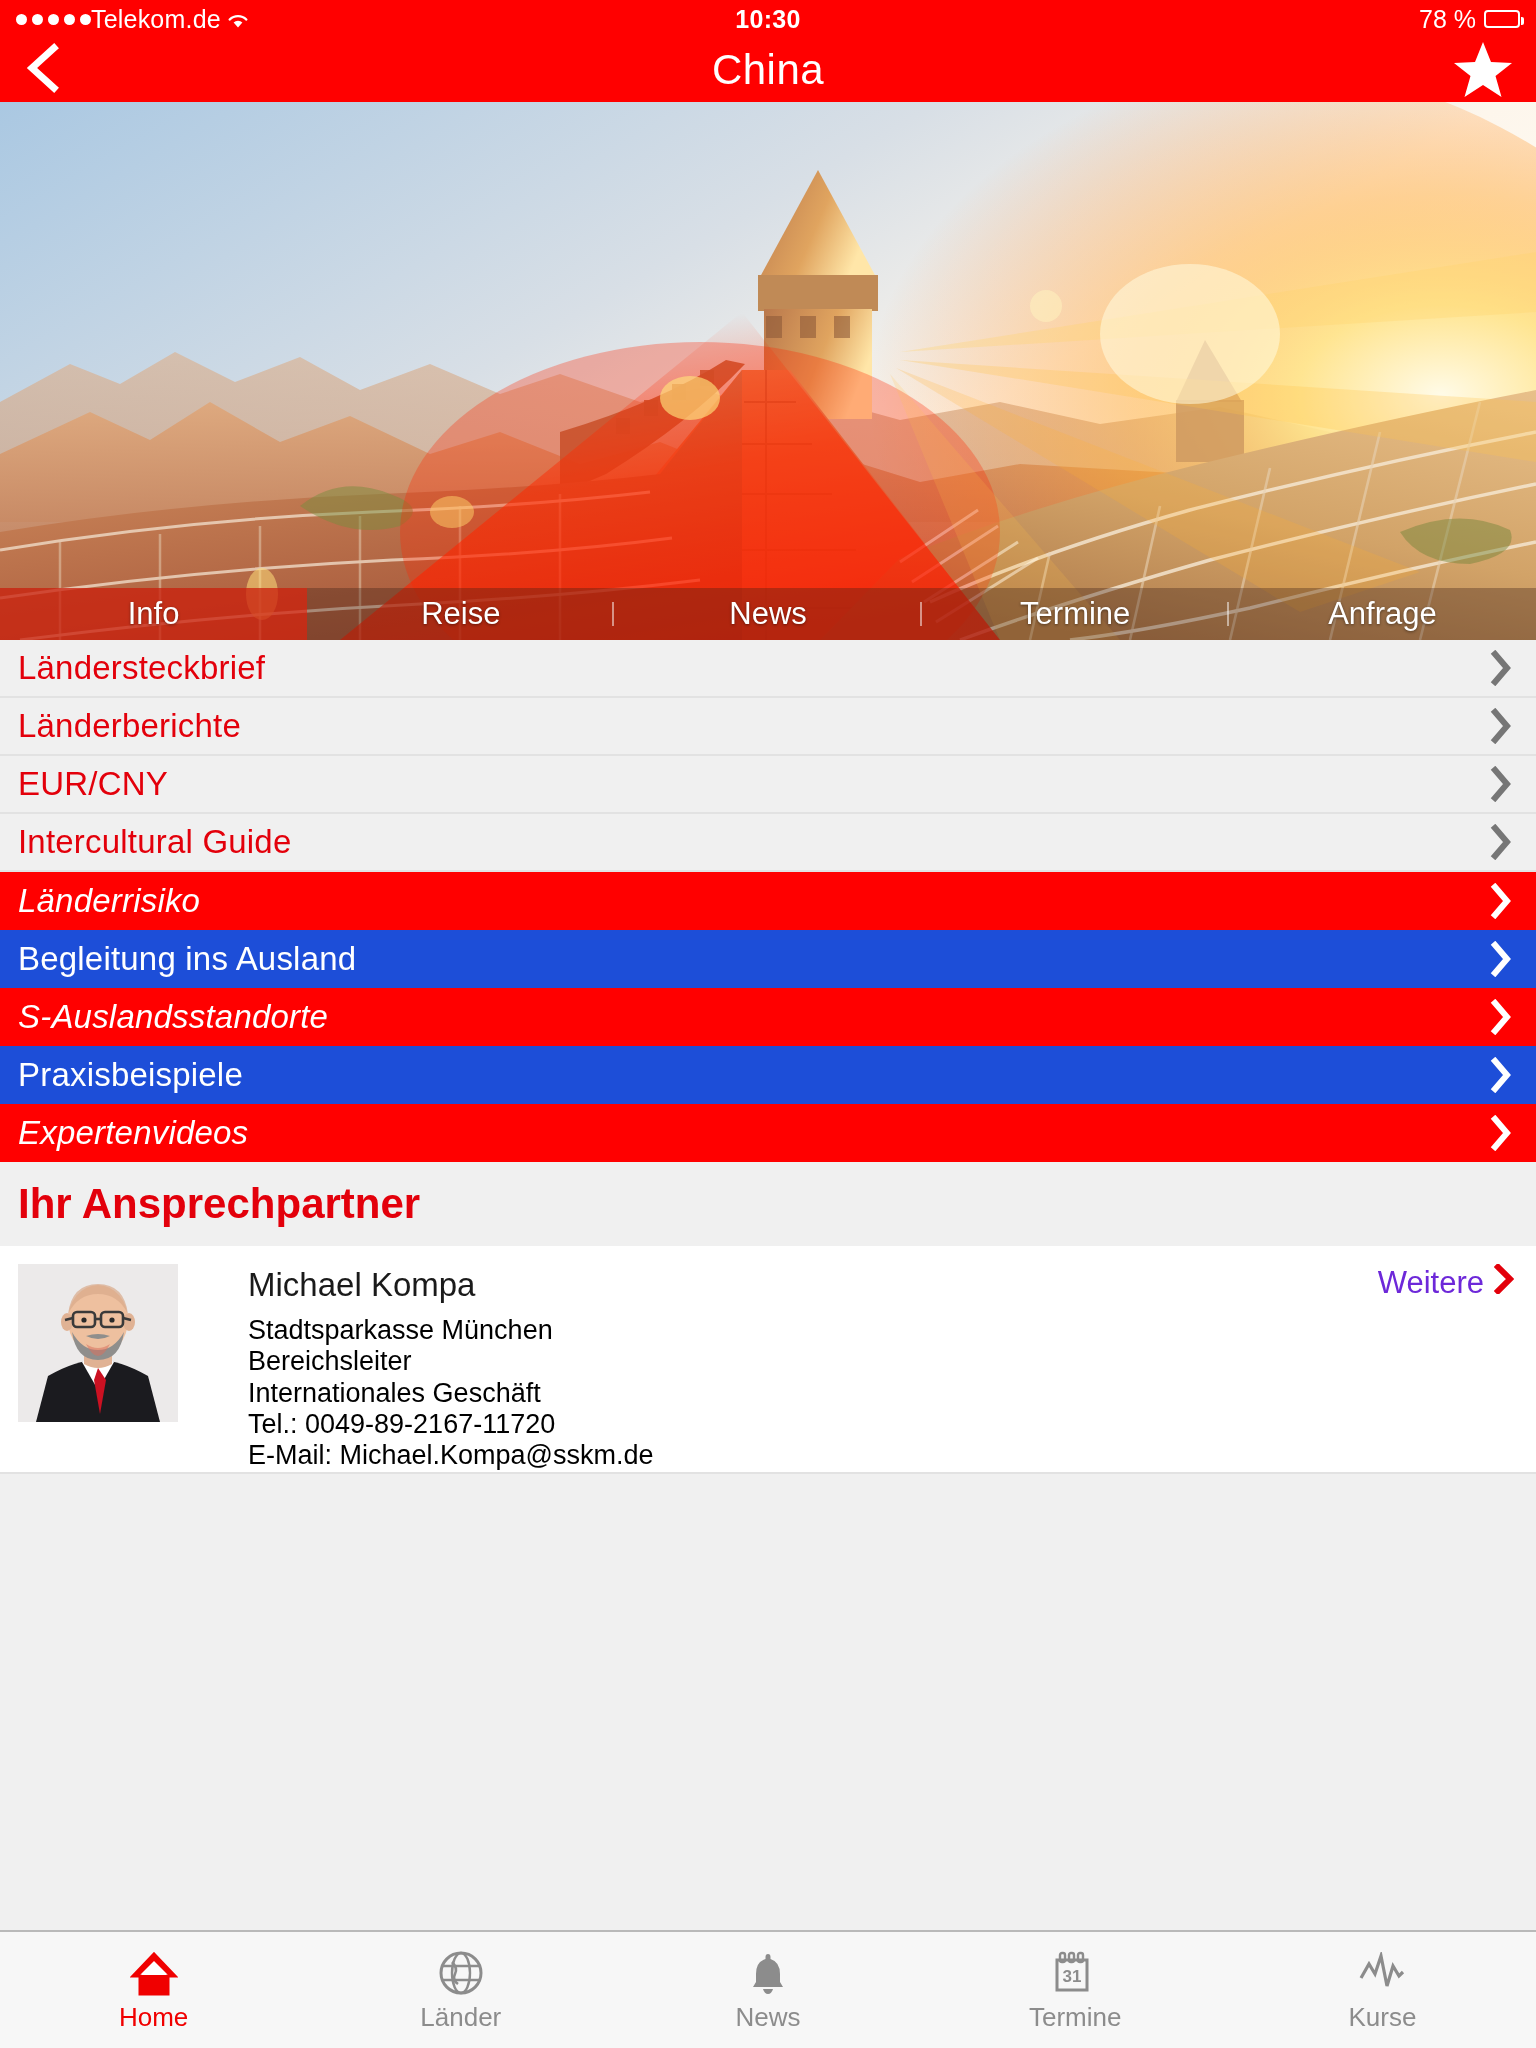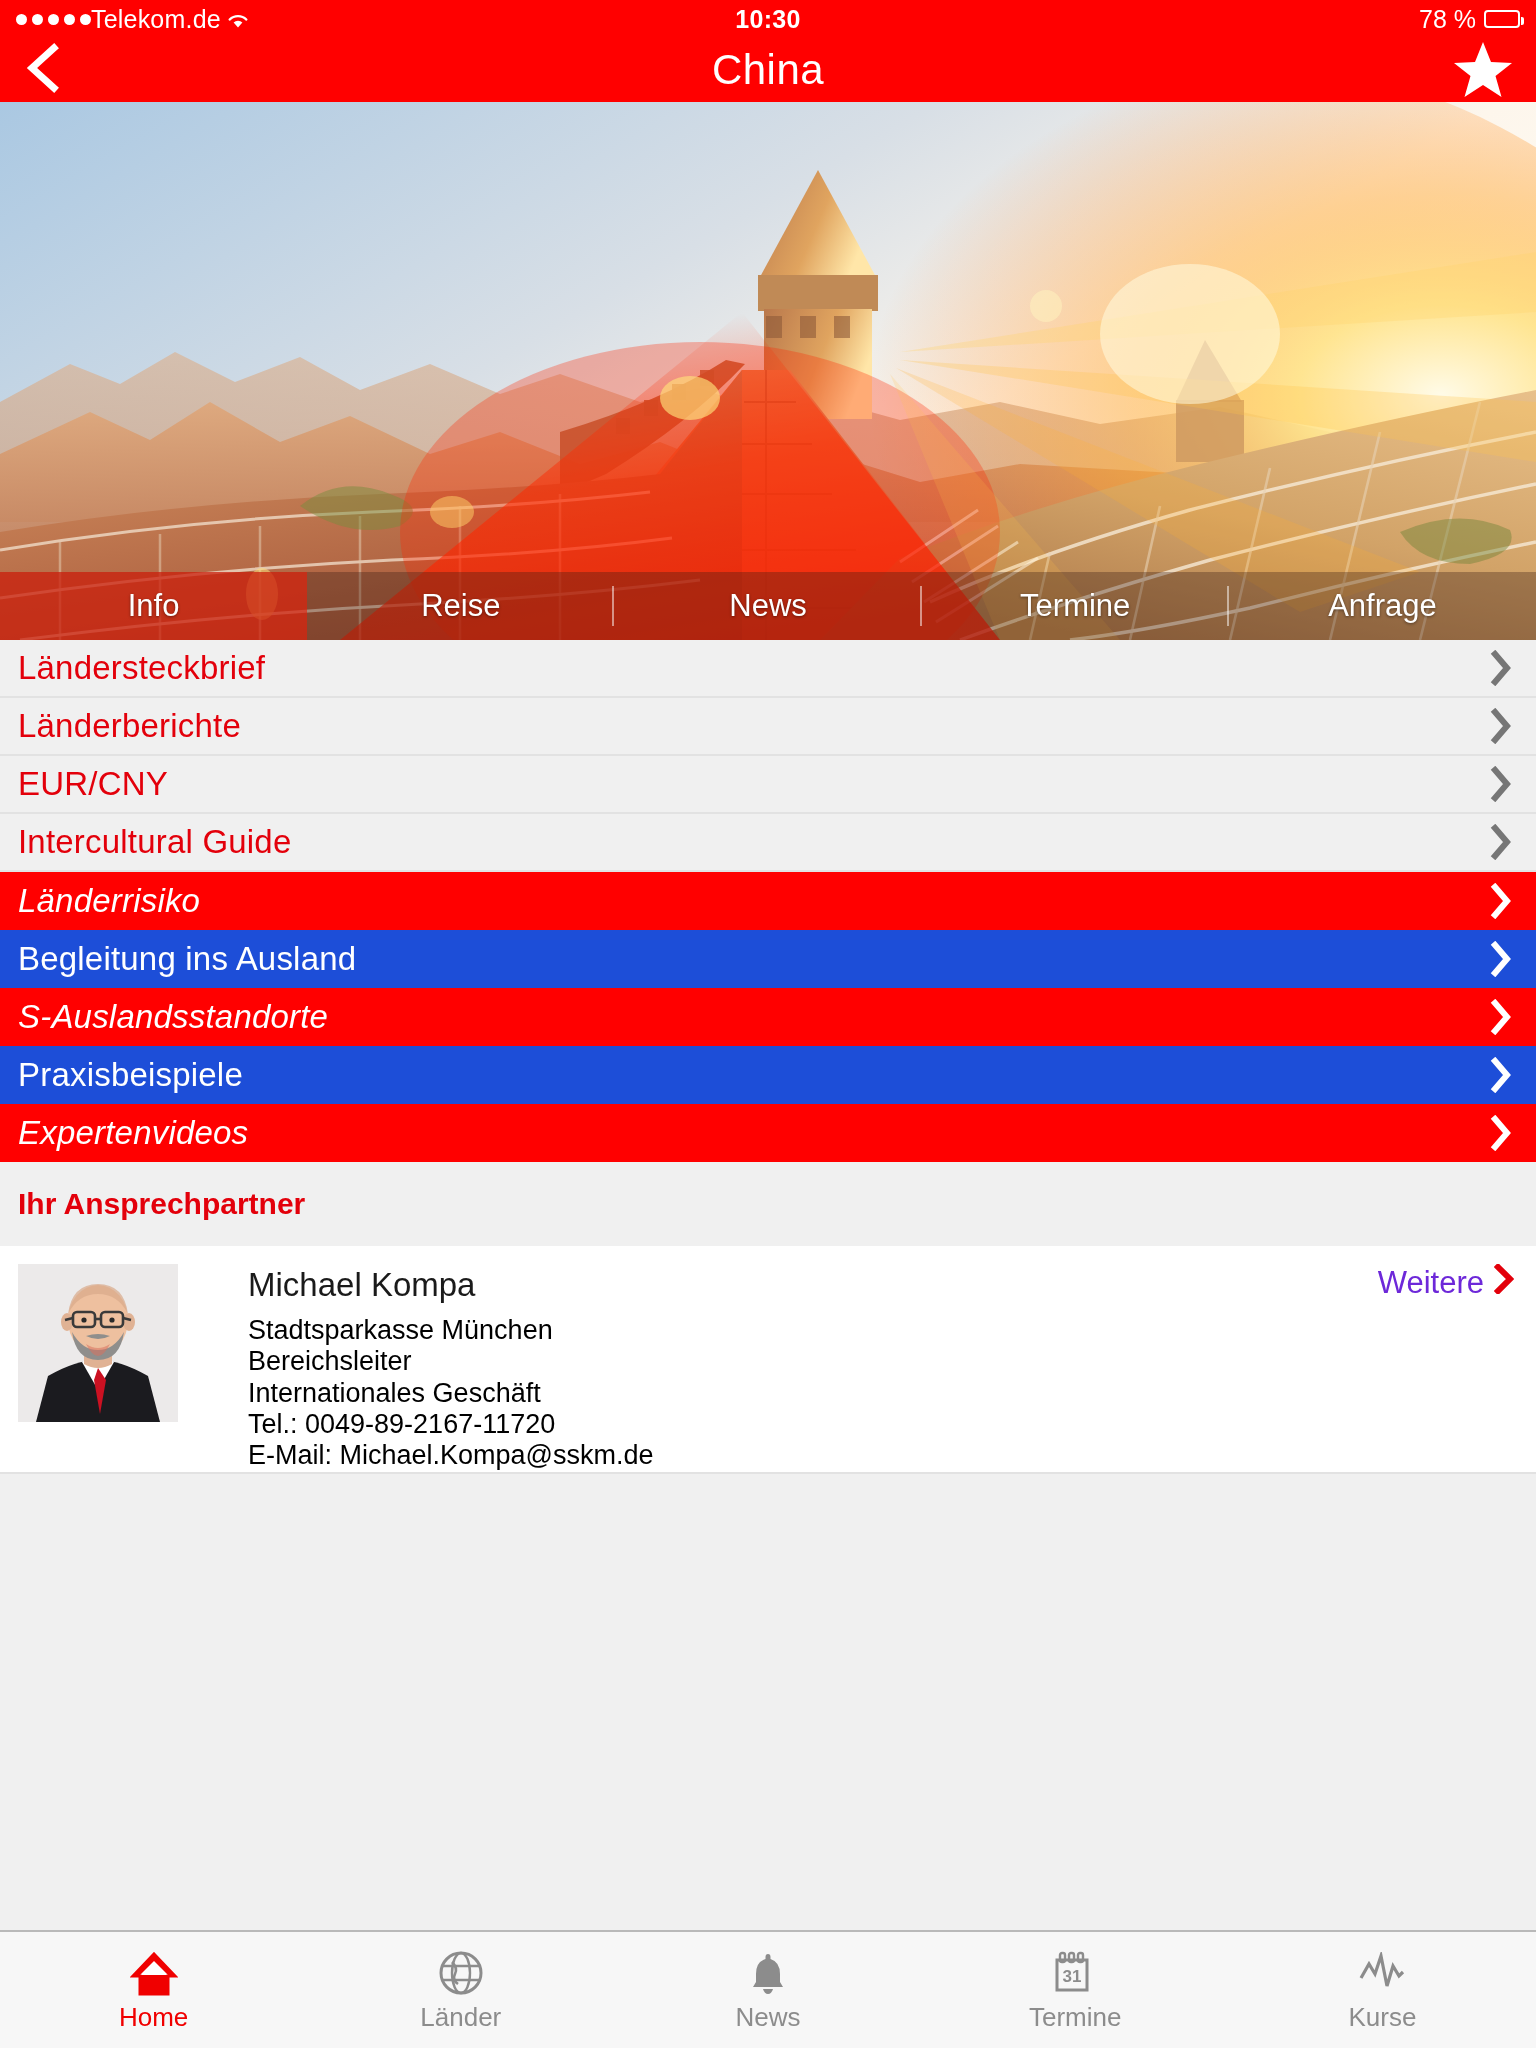--- a/index.html
+++ b/index.html
@@ -49,21 +49,21 @@
     font-size: 42px; font-weight: 400; letter-spacing: .5px; line-height: 64px;
   }
   .nav-star { margin-left: auto; position: relative; z-index: 2; cursor: pointer; line-height: 0; }
 
   
   .hero { position: relative; width: 1536px; height: 538px; overflow: hidden; flex: 0 0 538px; background: #b9cfe3; }
   .hero-canvas { position: absolute; inset: 0; }
 
   
   .hero-tabs {
-    position: absolute; left: 0; right: 0; bottom: 0; height: 68px;
+    position: absolute; left: 0; right: 0; bottom: 0; height: 52px;
     display: flex; background: rgba(60,30,20,0.34);
   }
   .hero-tab {
     flex: 1; display: flex; align-items: center; justify-content: center;
     color: #fff; font-size: 31px; position: relative; cursor: pointer;
     text-shadow: 0 1px 3px rgba(0,0,0,.45);
   }
   .hero-tab.active { background: rgba(232,30,10,0.62); }
   .hero-tab:not(.active):not(:last-child)::after {
     content: ""; position: absolute; right: 0; top: 14px; bottom: 14px;
@@ -82,21 +82,21 @@
   .mrow.light .label { color: #E3000B; }
   .mrow.red { background: #FF0000; font-style: italic; }
   .mrow.orange { background: #1d4ed8; }
   .mrow.red .label, .mrow.orange .label { color: #ffffff; }
 
   
   .contact-head {
     background: #f0f0f0; height: 84px; display: flex; align-items: center;
     padding-left: 18px;
   }
-  .contact-head .t { color: #E3000B; font-size: 30px; font-weight: 600; }
+  .contact-head .t { color: #E3000B; font-size: 42px; font-weight: 600; }
   .contact-card { background: #fff; display: flex; padding: 18px 0 0 0; position: relative; min-height: 200px; gap: 22px; }
   .avatar {
     width: 160px; height: 158px; margin-left: 18px; overflow: hidden;
     background: #e8e8e8; flex: 0 0 160px; position: relative;
   }
   .contact-body { padding-left: 48px; padding-top: 2px; }
   .c-name { font-size: 33px; color: #1a1a1a; margin-bottom: 11px; }
   .c-line { font-size: 27px; color: #000000; line-height: 1.16; }
   .weitere {
     position: absolute; right: 22px; top: 18px; color: #6d28d9;

